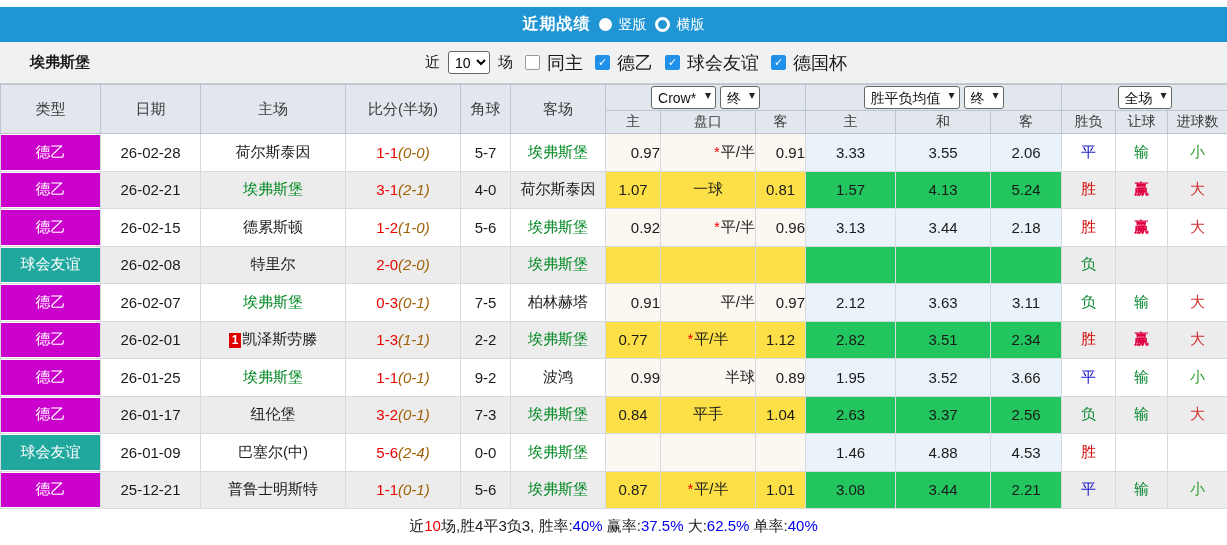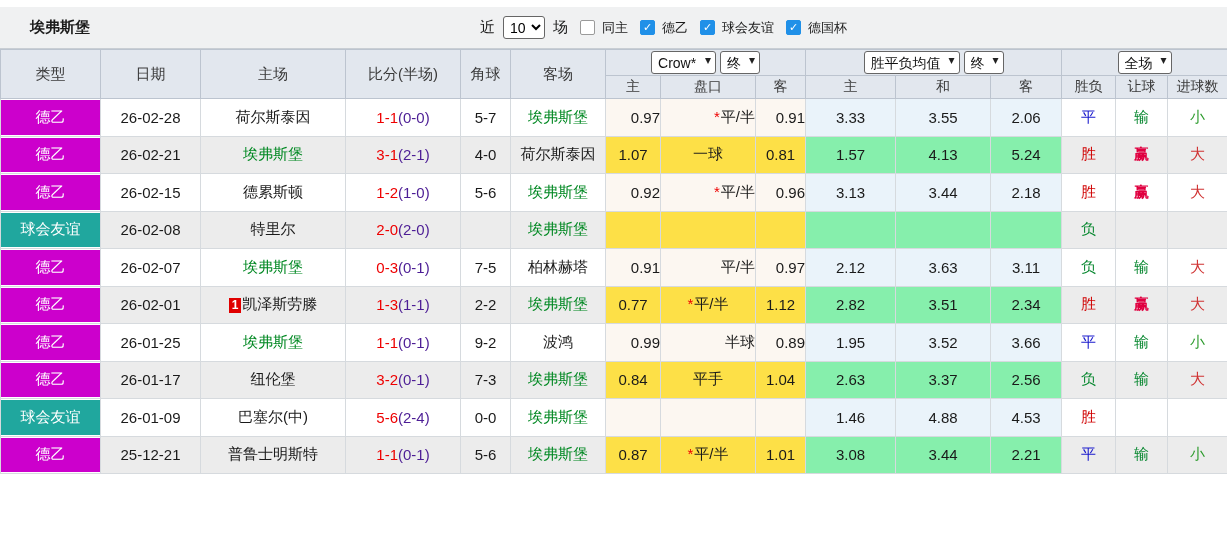--- a/index.html
+++ b/index.html
@@ -17,59 +17,70 @@
   .radio-dot.off { border:3px solid #ffffff; background:#2095d3; width:15px; height:15px; }
   .radio-label { font-size:14px; color:#fff; }
 
   
   .filter-bar { height:42px; background:#f0f1f2; border-bottom:1px solid #c9ced4; display:flex; align-items:center; }
   .team-name { font-size:15px; font-weight:bold; color:#1a1a1a; margin-left:30px; }
   .filter-group { margin-left:auto; margin-right:380px; display:flex; align-items:center; gap:4px; font-size:15px; color:#1a1a1a; }
   .count-select { height:23px; font-size:14px; border:1px solid #666; border-radius:3px; background:#fff; margin:0 4px; padding:0 2px; }
   .cb { width:15px; height:15px; border:1px solid #9a9a9a; border-radius:2px; background:#fff; display:inline-flex; align-items:center; justify-content:center; font-size:11px; color:transparent; margin:0 3px 0 8px; }
   .cb.checked { background:#2090e8; border-color:#2090e8; color:#fff; }
-  .cb-label { font-size:13px; }
+  .cb-label { font-size:18px; }
 
   
   table { border-collapse:collapse; table-layout:fixed; width:1227px; }
   th, td { border:1px solid #d6dade; text-align:center; overflow:hidden; white-space:nowrap; }
   thead th { background:#e2e7ee; border-color:#bcc4cf; color:#3a3a3a; font-weight:normal; font-size:15px; }
   thead tr.hr1 { height:26px;margin-top:12px; }
   thead tr.hr2 { height:23px; }
   thead tr.hr2 th { font-size:14px; }
   tbody tr { height:37.5px; font-size:15px; color:#1a1a1a; }
   tbody tr.even td { background:#ececec; }
   tbody tr.odd  td { background:#ffffff; }
   tbody tr.odd  td.c-odds { background:#fcf7f1;text-align:right; }
   tbody tr.even td.c-odds { background:#fde047; }
   tbody tr.odd  td.c-avg  { background:#eaf3fa; }
-  tbody tr.even td.c-avg  { background:#86efac; }
+  tbody tr.even td.c-avg  { background:#22c55e; }
   td.t-type { color:#fff; box-shadow:inset 0 1px 0 #fff, inset 0 -1px 0 #fff; }
   .team-self { color:#008822; }
   .team-opp  { color:#1a1a1a; }
   .score-ft { color:#ee0000; }
-  .score-ht { color:#4c1d95; }
+  .score-ht { color:#a16207;font-style:italic; }
   .star { color:#ee0000; margin-right:1px; }
   .rank-badge { display:inline-block; background:#e00000; color:#fff; font-size:12px; font-weight:bold; padding:1px 3px; margin-right:1px; line-height:13px; }
   .selwrap { position:relative; display:inline-block; }
   .selwrap select { appearance:none; -webkit-appearance:none; height:23px; font-size:14px; color:#111;
                     border:1px solid #666; border-radius:3px; background:#fff; padding:0 18px 0 6px; }
   .selwrap .caret { position:absolute; right:5px; top:2px; font-size:12px; color:#222; pointer-events:none; }
   .hgroup { display:flex; align-items:center; justify-content:center; gap:4px; }
 
   
   .summary-bar { height:37px; line-height:34px; text-align:center; font-size:15px; background:#fff; }
   .seg-k { color:#1a1a1a; } .seg-r { color:#ee0000; } .seg-b { color:#0000ee; }
 </style>
 </head>
 <body>
 
 <div class="page">
   <div class="top-strip"></div>
 
+  <div class="title-bar">
+    <span class="title">近期战绩</span>
+    <span class="radio-group">
+      <span class="radio-dot on"></span>
+      <span class="radio-label">竖版</span>
+    </span>
+    <span class="radio-group">
+      <span class="radio-dot off"></span>
+      <span class="radio-label">横版</span>
+    </span>
+  </div>
 
   <div class="filter-bar">
     <span class="team-name">埃弗斯堡</span>
     <span class="filter-group">
       <span>近</span>
       <select class="count-select">
         <option>10</option>
       </select>
       <span>场</span>
       <span class="cb">✓</span>
@@ -321,13 +332,14 @@
           <td class="c-avg">3.08</td>
           <td class="c-avg">3.44</td>
           <td class="c-avg">2.21</td>
           <td class="c-res" style="color: rgb(21, 21, 204);">平</td>
           <td class="c-res" style="color: rgb(8, 136, 48);">输</td>
           <td class="c-res" style="color: rgb(42, 154, 42);">小</td>
         </tr>
       </tbody>
   </table>
 
+  <div class="summary-bar"><span class="seg-k">近</span><span class="seg-r">10</span><span class="seg-k">场,胜4平3负3, 胜率:</span><span class="seg-b">40%</span><span class="seg-k"> 赢率:</span><span class="seg-b">37.5%</span><span class="seg-k"> 大:</span><span class="seg-b">62.5%</span><span class="seg-k"> 单率:</span><span class="seg-b">40%</span></div>
 </div>
 
 </body></html>

